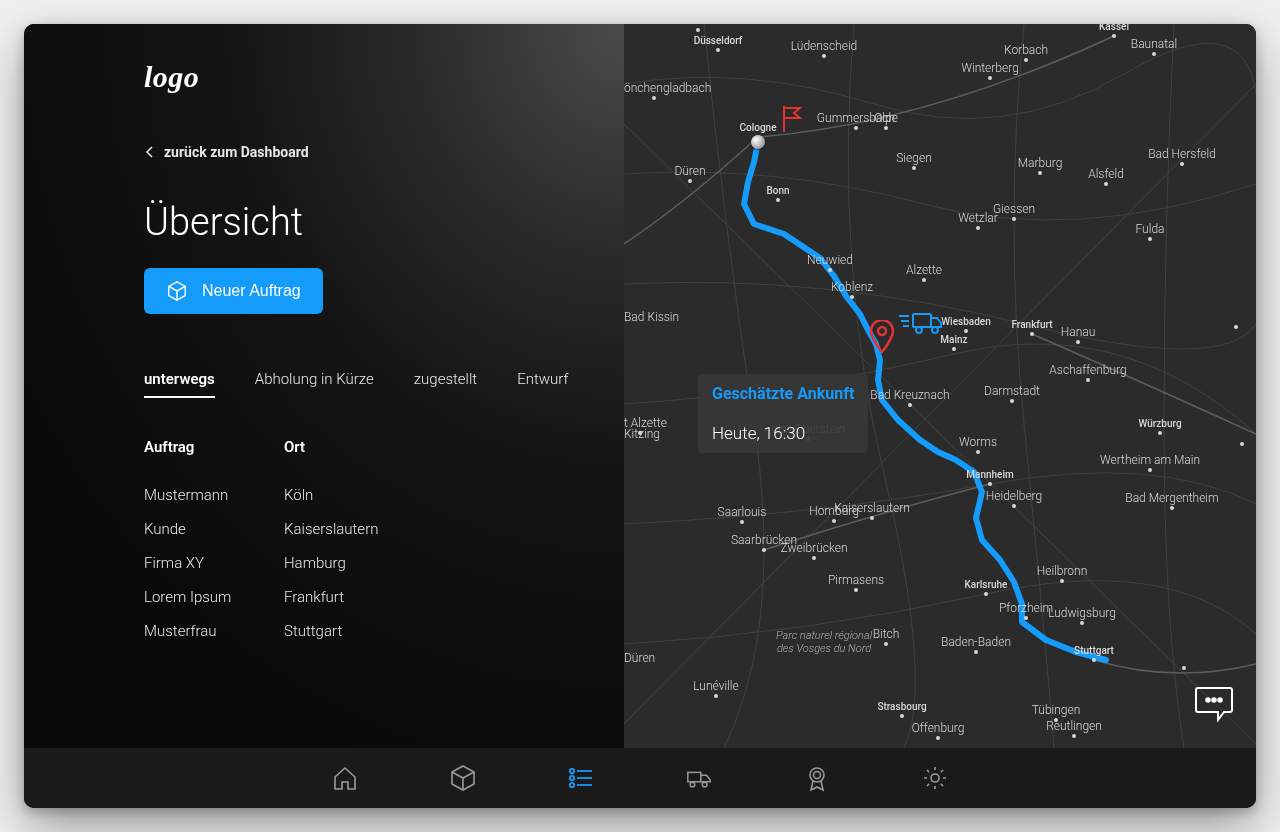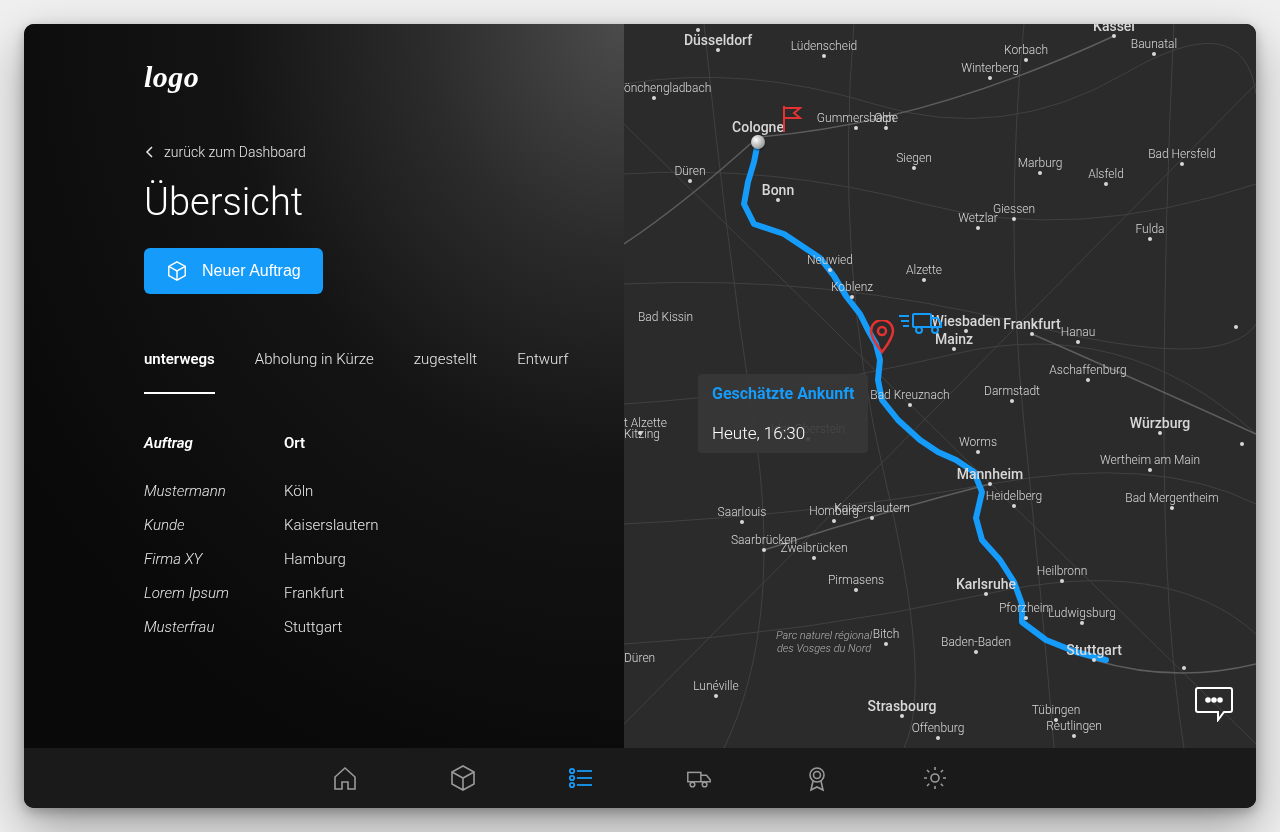--- a/index.html
+++ b/index.html
@@ -54,21 +54,22 @@
     letter-spacing: .5px;
     margin-bottom: 50px;
   }
   .back {
     display: flex;
     align-items: center;
     gap: 8px;
     font-size: 14px;
     color: var(--text);
     cursor: pointer;
-    margin-bottom: 20px;
+    margin-bottom: 40px;
+    font-weight: bold;
   }
   .back svg { width: 12px; height: 12px; }
   .title {
     font-size: 38px;
     font-weight: 300;
     color: #fff;
     margin: 0 0 24px 0;
   }
   .primary-btn {
     display: inline-flex;
@@ -85,21 +86,21 @@
   .primary-btn svg { width: 22px; height: 22px; }
 
   .tabs {
     display: flex;
     gap: 40px;
     margin-top: 56px;
     font-size: 15px;
   }
   .tab {
     color: var(--text);
-    padding-bottom: 24px;
+    padding-bottom: 8px;
     cursor: pointer;
     text-align: right;
   }
   .tab.active {
     font-weight: 600;
     border-bottom: 2px solid #fff;
     color: #fff;
   }
 
   .table {
@@ -107,21 +108,21 @@
   }
   .thead, .trow {
     display: flex;
   }
   .thead {
     font-weight: 600;
     font-size: 15px;
     color: #fff;
     margin-bottom: 22px;
   }
-  .col1 { width: 140px; font-style: italic; }
+  .col1 { width: 140px; }
   .trow {
     font-size: 15px;
     color: var(--text);
     padding: 8px 0;
     cursor: pointer;
   }
 
   
   .map {
     flex: 1;
@@ -134,21 +135,21 @@
     width: 100%; height: 100%;
   }
   .city-label {
     position: absolute;
     font-size: 12px;
     color: var(--map-label);
     white-space: nowrap;
     pointer-events: none;
     transform: translate(-50%, -50%);
   }
-  .city-label.big { font-size: 14px; font-weight: 500; }
+  .city-label.big { font-size: 10px; font-weight: 500; }
   .city-label.italic { font-style: italic; color: var(--map-label-italic); font-size: 11px; }
   .city-label.cut { left: 0; transform: translate(0,-50%); }
   .city-dot {
     position: absolute;
     width: 4px; height: 4px;
     background: var(--map-label);
     border-radius: 50%;
     transform: translate(-50%, -50%);
     pointer-events: none;
   }
@@ -382,21 +383,21 @@
           <div class="city-label" style="left: 366px; top: 44px;">Winterberg</div>
           <div class="city-dot" style="left: 464px; top: 356px;"></div>
           <div class="city-label" style="left: 464px; top: 346px;">Aschaffenburg</div>
           <div class="city-dot" style="left: 388px; top: 377px;"></div>
           <div class="city-label" style="left: 388px; top: 367px;">Darmstadt</div>
           <div class="city-dot" style="left: 536px; top: 409px;"></div>
           <div class="city-label big" style="left: 536px; top: 399px;">Würzburg</div>
           <div class="city-dot" style="left: 618px; top: 420px;"></div>
           <div class="city-label cut" style="left: 0px; top: 410px;">Kitzing</div>
           <div class="city-dot" style="left: 612px; top: 303px;"></div>
-          <div class="city-label cut" style="left: 14px; top: 293px;">Bad Kissin</div>
+          <div class="city-label cut" style="left: 0px; top: 293px;">Bad Kissin</div>
           <div class="city-dot" style="left: 526px; top: 446px;"></div>
           <div class="city-label" style="left: 526px; top: 436px;">Wertheim am Main</div>
           <div class="city-dot" style="left: 548px; top: 484px;"></div>
           <div class="city-label" style="left: 548px; top: 474px;">Bad Mergentheim</div>
           <div class="city-dot" style="left: 354px; top: 428px;"></div>
           <div class="city-label" style="left: 354px; top: 418px;">Worms</div>
           <div class="city-dot" style="left: 366px; top: 460px;"></div>
           <div class="city-label big" style="left: 366px; top: 450px;">Mannheim</div>
           <div class="city-dot" style="left: 390px; top: 482px;"></div>
           <div class="city-label" style="left: 390px; top: 472px;">Heidelberg</div>

